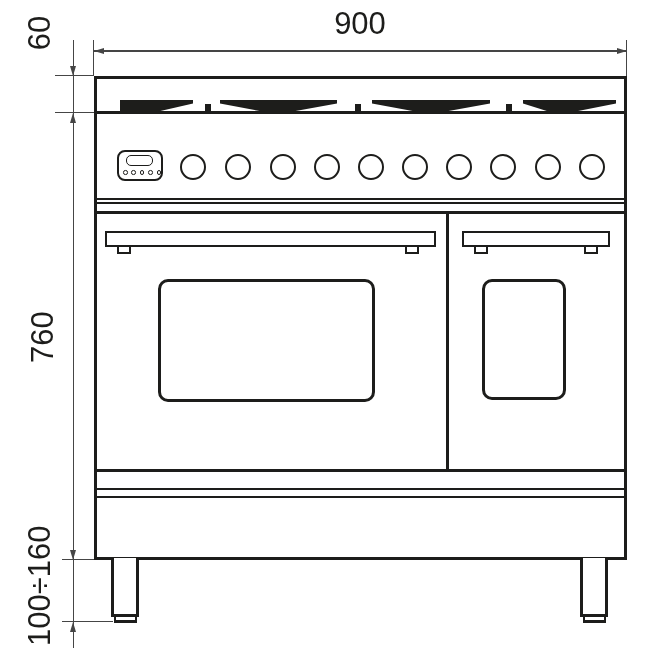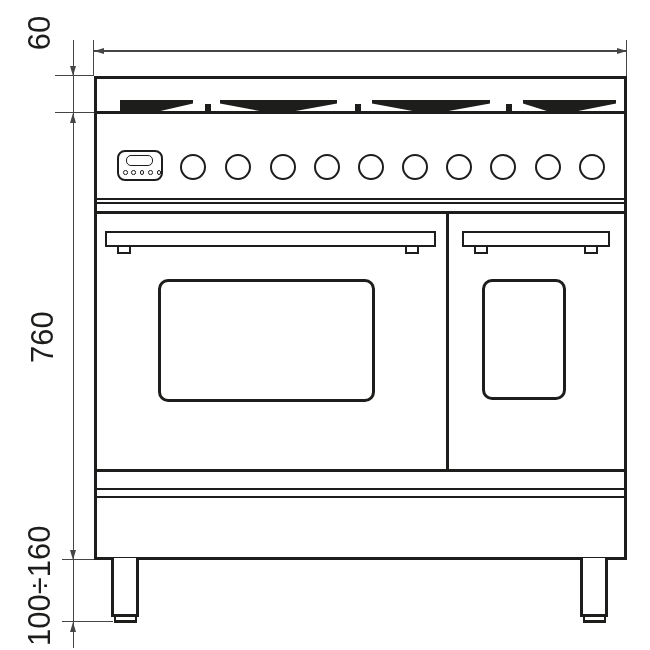--- a/index.html
+++ b/index.html
@@ -35,20 +35,21 @@
   .leg { position:absolute; top:558px; width:28px; height:59px; border:3px solid var(--ink);
          border-top:none; box-sizing:border-box; background:#fff; }
   .leg-foot { position:absolute; top:615px; width:23px; height:8px; border:2px solid var(--ink);
               border-bottom:3px solid var(--ink); box-sizing:border-box; background:#fff; }
 </style>
 </head>
 <body>
 
 <div class="canvas">
 
+  <div class="label" style="left:310px; top:9px; width:100px;">900</div>
 
   <div class="dln" style="left:94px; top:50px; width:533px; height:1.5px;"></div>
   <div class="arr arr-left" style="left:94px;  top:47.5px;"></div>
   <div class="arr arr-right" style="left:617px; top:47.5px;"></div>
   <div class="dln" style="left:93px;  top:40px; width:1.2px; height:36px;"></div>
   <div class="dln" style="left:626px; top:40px; width:1.2px; height:36px;"></div>
 
   <div class="dln" style="left:72.5px; top:40px; width:1.2px; height:608px;"></div>
   <div class="dln" style="left:55px; top:75px;  width:39px; height:1.2px;"></div>
   <div class="dln" style="left:55px; top:112px; width:39px; height:1.2px;"></div>

